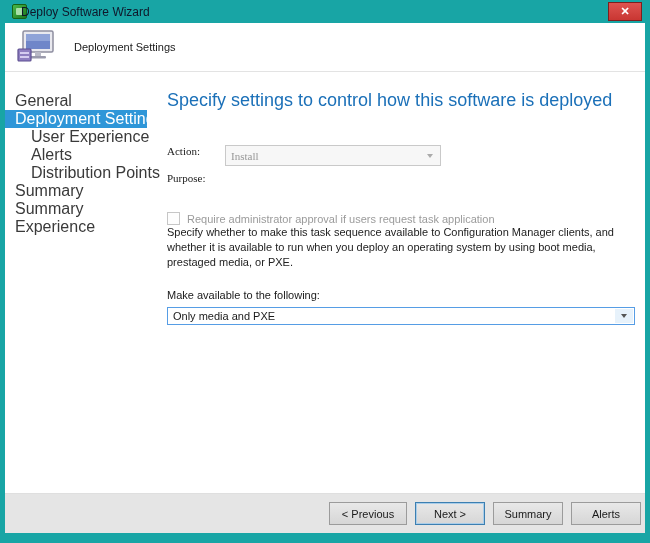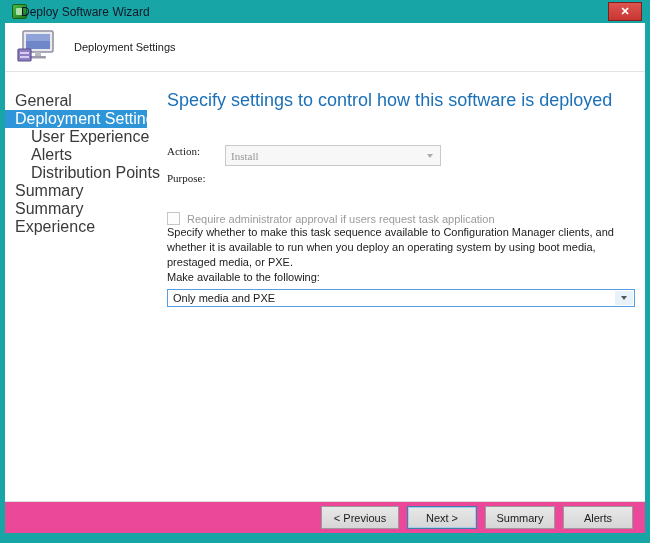--- a/index.html
+++ b/index.html
@@ -98,28 +98,28 @@
     width: 13px; height: 13px; border: 1px solid #c6c6c6;
     background: #fdfdfd; margin-right: 7px; flex: 0 0 auto;
   }
   .checkbox-label { font-size: 11px; color: #9b9b9b; }
 
   .description {
     font-size: 11px; color: #222222;
     max-width: 476px; line-height: 1.38;
   }
 
-  .make-available-label { font-size: 11px; color: #1a1a1a; }
+  .make-available-label { margin-top: 18px; font-size: 11px; color: #1a1a1a; }
 
   
   .footer {
-    flex: 0 0 auto; height: 32px; background: #ec4899;
+    flex: 0 0 auto; height: 40px; background: #e5e5e5;
     border-top: 1px solid #dfdfdf;
     display: flex; align-items: center; justify-content: flex-end;
-    gap: 8px; padding-right: 12px;
+    gap: 8px; padding-right: 4px;
   }
   .btn {
     min-width: 70px; height: 23px; padding: 0 10px;
     background: linear-gradient(#e8e8e8, #d6d6d6);
     border: 1px solid #9b9b9b; font-size: 11px; color: #1a1a1a;
     font-family: "Liberation Sans", sans-serif; cursor: pointer;
   }
   .btn-default { border-color: #3c7fb1; box-shadow: inset 0 0 0 1px #a9cde9; }
   .btn-prev { min-width: 78px; }
 </style>

